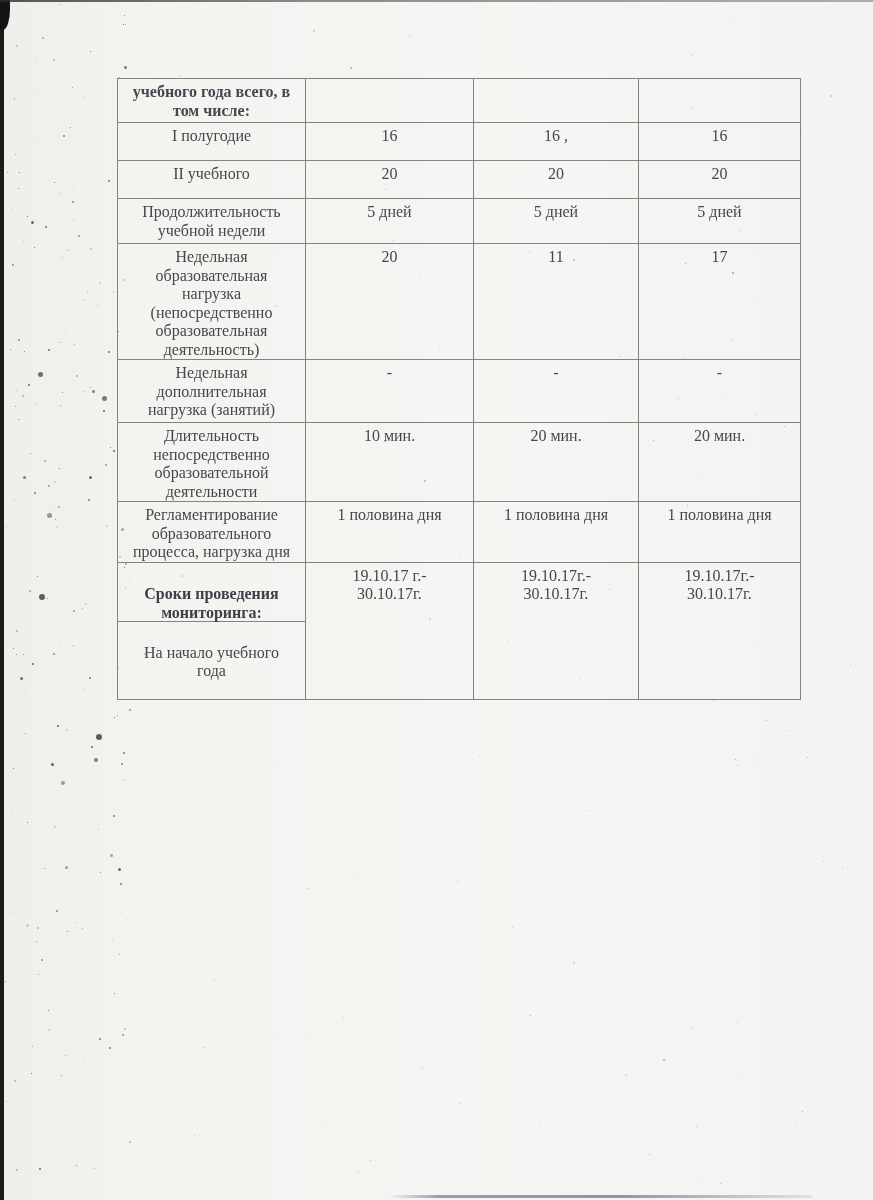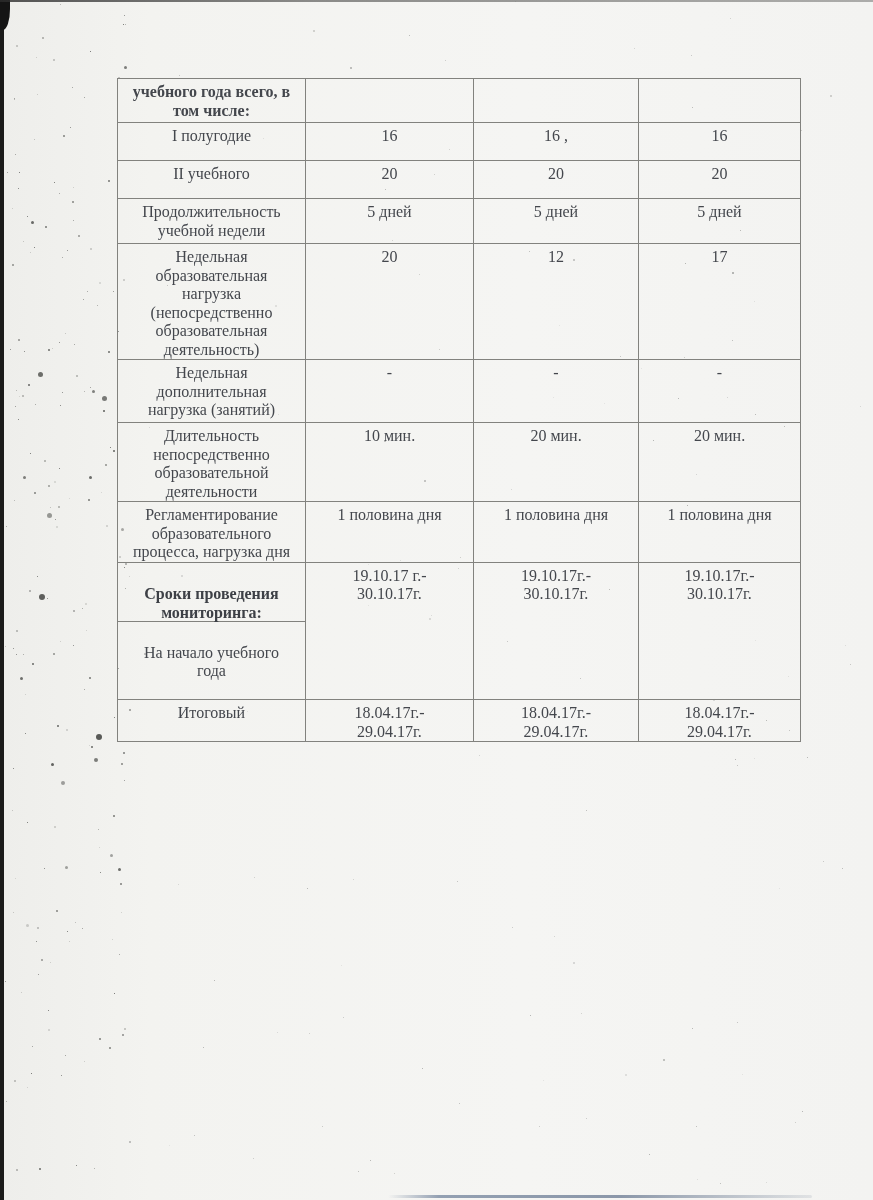--- a/index.html
+++ b/index.html
@@ -409,21 +409,21 @@
       <td>5 дней</td>
     </tr>
     <tr>
       <td>Недельная
 образовательная
 нагрузка
 (непосредственно
 образовательная
 деятельность)</td>
       <td>20</td>
-      <td>12</td>
+      <td>11</td>
       <td>17</td>
     </tr>
     <tr>
       <td>Недельная
 дополнительная
 нагрузка (занятий)</td>
       <td>-</td>
       <td>-</td>
       <td>-</td>
     </tr>
@@ -451,24 +451,15 @@
         <div class="split-bottom">На начало учебного
 года</div>
       </td>
       <td>19.10.17 г.-
 30.10.17г.</td>
       <td>19.10.17г.-
 30.10.17г.</td>
       <td>19.10.17г.-
 30.10.17г.</td>
     </tr>
-    <tr>
-      <td>Итоговый</td>
-      <td>18.04.17г.-
-29.04.17г.</td>
-      <td>18.04.17г.-
-29.04.17г.</td>
-      <td>18.04.17г.-
-29.04.17г.</td>
-    </tr>
   </tbody>
     </table>
 </div>
 
 </body></html>

